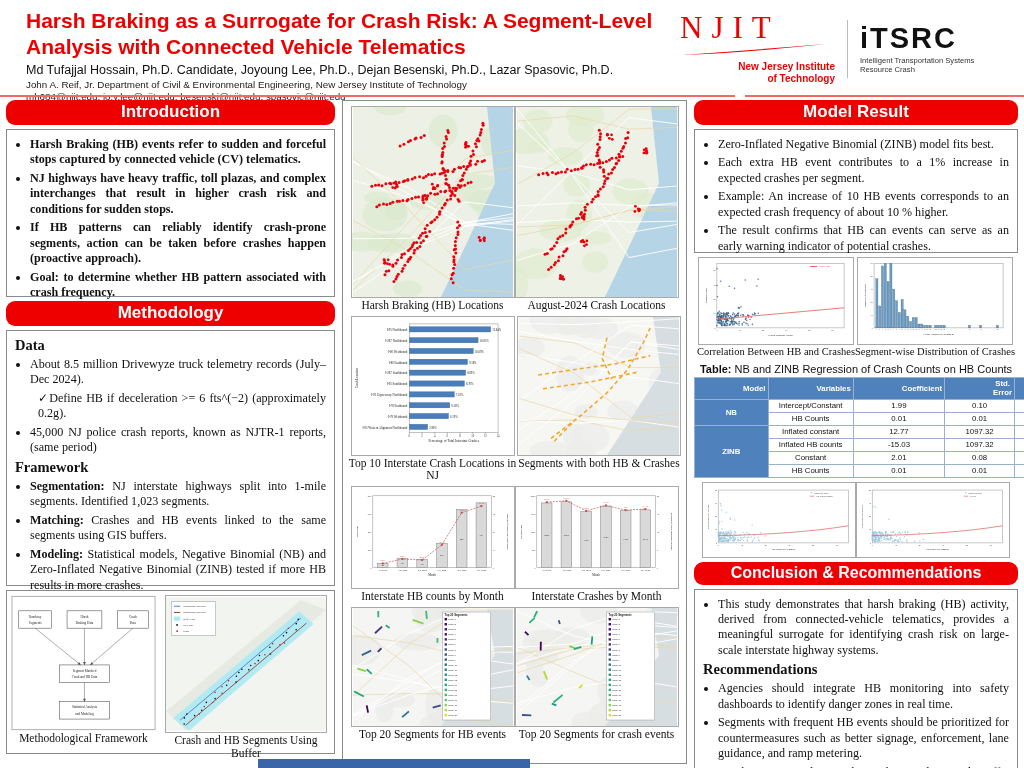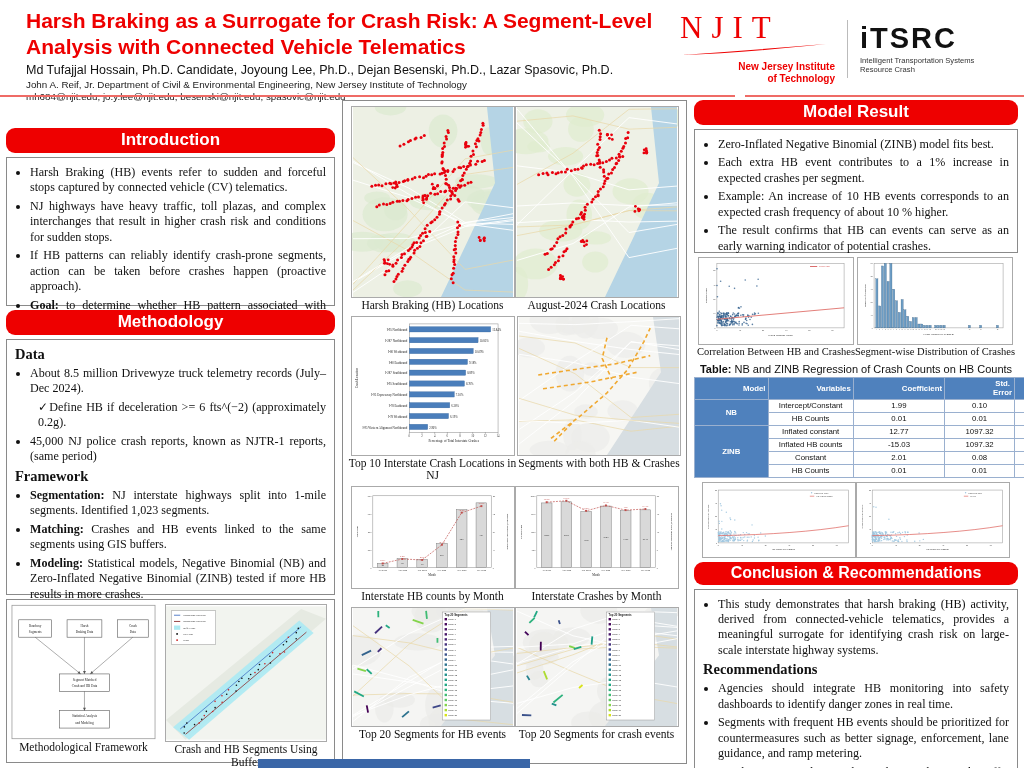--- a/index.html
+++ b/index.html
@@ -19,21 +19,21 @@
             text-align:right;line-height:1.2;margin-top:1px;}
   .logo-divider{width:1px;height:58px;background:#bbb;}
   .itsrc{width:150px;}
   .itsrc-word{font-family:"Liberation Sans",sans-serif;font-weight:bold;font-size:29px;letter-spacing:2px;color:#111;line-height:1;}
   .itsrc-tag{font-family:"Liberation Sans",sans-serif;font-size:7.6px;color:#333;line-height:1.25;margin-top:3px;}
   .redline{position:absolute;top:95px;height:2px;background:#ef6b66;}
   .redline.l{left:0;width:735px;} .redline.r{left:745px;width:279px;}
   
   main{display:flex;gap:7px;padding:4px 6px 0 6px;height:664px;}
   .col{display:flex;flex-direction:column;gap:4px;}
-  .col-left{width:330px;margin-top:28px;} .col-mid{width:346px;} .col-right{width:324px;}
+  .col-left{width:330px;} .col-mid{width:346px;} .col-right{width:324px;}
   .pill{background:var(--red,#ee0000);color:#fff;font-family:"Liberation Sans",sans-serif;font-weight:bold;
         font-size:17px;text-align:center;border-radius:9px;padding:2px 0 3px 0;flex:none;}
   .panel{border:1.5px solid #8a8a8a;background:#fff;padding:4px 8px;box-sizing:border-box;}
   ul.blist{margin:2px 0;padding-left:15px;}
   ul.blist li{font-size:12.1px;line-height:1.28;text-align:justify;margin:3px 0;}
   ul.blist li.check{list-style:none;margin-left:8px;}
   ul.blist li.check::before{content:"\2713 ";}
   .subhead{font-weight:bold;font-size:14.5px;margin:2px 0 0 0;}
   .cap{font-size:11.5px;text-align:center;line-height:1.1;margin-top:1px;}
   .figrow{display:flex;justify-content:center;}
@@ -77,21 +77,21 @@
       </div>
     </div>
   </header>
   <div class="redline l"></div>
   <div class="redline r"></div>
 
   <main>
 
     <section class="col col-left">
       <div class="pill">Introduction</div>
-      <div class="panel" style="height:149px;">
+      <div class="panel" style="height:168px;font-weight:bold;">
         <ul class="blist" id="intro-list">
             <li>Harsh Braking (HB) events refer to sudden and forceful stops captured by connected vehicle (CV) telematics.</li>
             <li>NJ highways have heavy traffic, toll plazas, and complex interchanges that result in higher crash risk and conditions for sudden stops.</li>
             <li>If HB patterns can reliably identify crash-prone segments, action can be taken before crashes happen (proactive approach).</li>
             <li><b>Goal: </b>to determine whether HB pattern associated with crash frequency.</li>
           </ul>
       </div>
       <div class="pill">Methodology</div>
       <div class="panel" style="height:256px;">
         <div class="subhead">Data</div>

